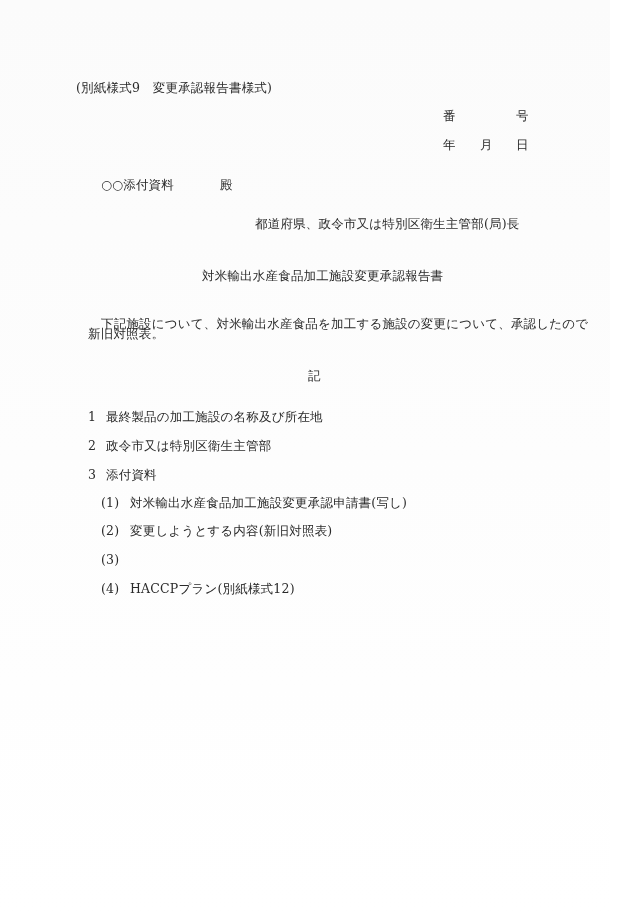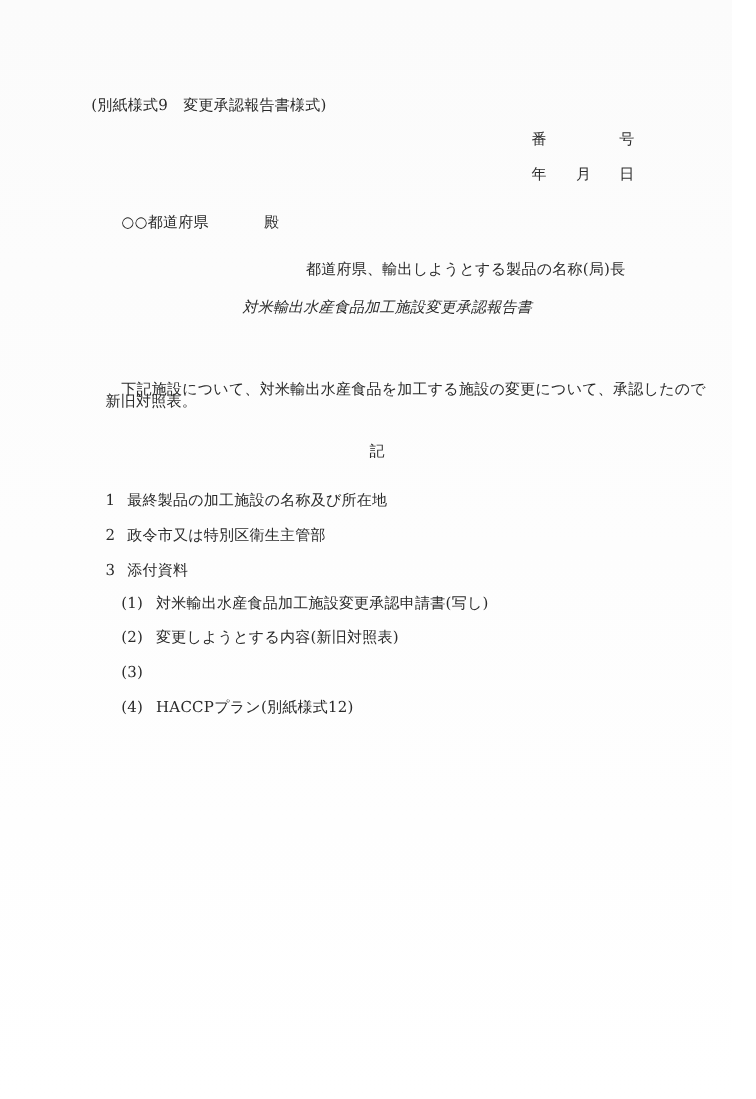--- a/index.html
+++ b/index.html
@@ -30,21 +30,21 @@
     }
     .form-label { left: 76px; top: 80px; }
     .num-label { left: 443px; top: 108px; }
     .num-label2 { left: 516px; top: 108px; }
     .date-year { left: 443px; top: 137px; }
     .date-month { left: 480px; top: 137px; }
     .date-day { left: 516px; top: 137px; }
     .addressee { left: 101px; top: 177px; }
     .addressee-honorific { left: 220px; top: 177px; }
     .sender { left: 255px; top: 216px; }
-    .doc-title { left: 202px; top: 248px; font-style: italic; }
+    .doc-title { left: 202px; top: 268px; }
     .body-1 { left: 101px; top: 296px; margin-top: 20px; }
     .body-2 { left: 88px; top: 326px; }
     .ki { left: 308px; top: 368px; }
     .item-num { left: 88px; }
     .item-text { left: 106px; }
     .sub-num { left: 101px; }
     .sub-text { left: 130px; }
     .r1 { top: 409px; }
     .r2 { top: 438px; }
     .r3 { top: 467px; }
@@ -59,24 +59,24 @@
 <div class="page">
   <div class="line form-label">(別紙様式9　変更承認報告書様式)</div>
 
   <div class="line num-label">番</div>
   <div class="line num-label2">号</div>
 
   <div class="line date-year">年</div>
   <div class="line date-month">月</div>
   <div class="line date-day">日</div>
 
-  <div class="line addressee">○○都道府県</div>
+  <div class="line addressee">○○添付資料</div>
   <div class="line addressee-honorific">殿</div>
 
-  <div class="line sender">都道府県、輸出しようとする製品の名称(局)長</div>
+  <div class="line sender">都道府県、政令市又は特別区衛生主管部(局)長</div>
 
   <div class="line doc-title">対米輸出水産食品加工施設変更承認報告書</div>
 
   <div class="line body-1">下記施設について、対米輸出水産食品を加工する施設の変更について、承認したので</div>
   <div class="line body-2">新旧対照表。</div>
 
   <div class="line ki">記</div>
 
   <div class="line item-num r1">1</div>
   <div class="line item-text r1">最終製品の加工施設の名称及び所在地</div>

